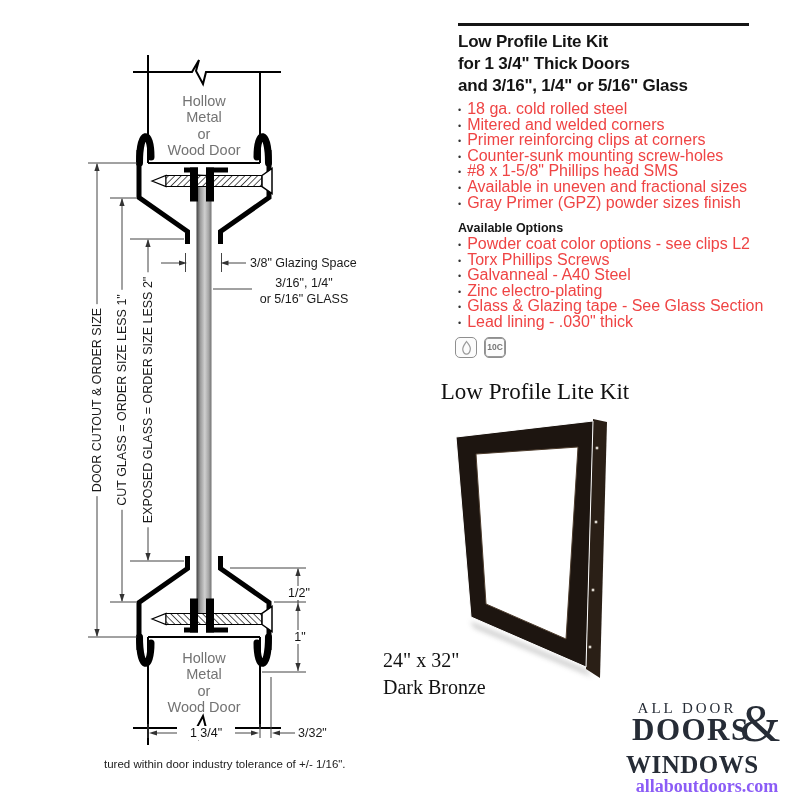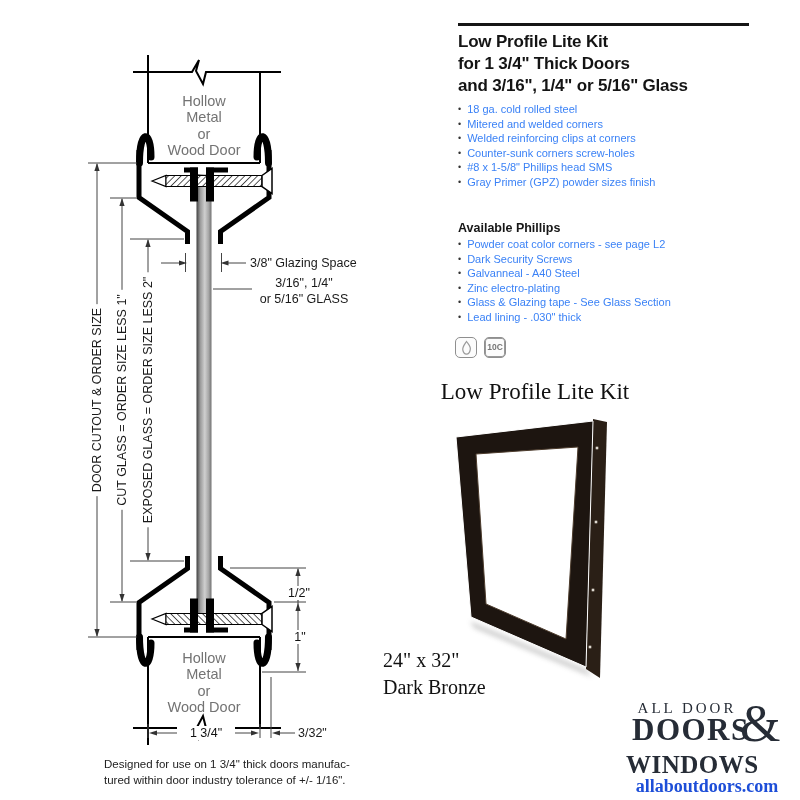--- a/index.html
+++ b/index.html
@@ -4,21 +4,21 @@
 <style>
   html,body{margin:0;padding:0;}
   body{
     width:800px;height:800px;position:relative;background:#ffffff;
     font-family:"Liberation Sans",sans-serif;color:#1a1a1a;overflow:hidden;
   }
   .abs{position:absolute;}
   
   .rule{position:absolute;left:458px;top:23px;width:291px;height:3px;background:#161616;}
   .title{position:absolute;left:458px;top:31px;font-size:17px;font-weight:bold;line-height:22px;color:#141414;letter-spacing:-0.2px;}
-  ul.plist{position:absolute;left:458px;margin:0;padding:0;list-style:none;font-size:11px;color:#3b82f6;}
+  ul.plist{position:absolute;left:458px;margin:0;padding:0;list-style:none;font-size:16px;color:#ef4444;}
   ul.plist li{line-height:14.6px;white-space:nowrap;}
   ul.plist li::before{content:"•";font-size:9px;vertical-align:1px;margin-right:6px;color:#333;}
   .opt-head{position:absolute;left:458px;top:221px;font-size:12.5px;font-weight:bold;color:#161616;}
   .badge{position:absolute;width:22px;height:21px;border:1.6px solid #8f8f8f;border-radius:5px;
          display:flex;align-items:center;justify-content:center;background:#fcfcfc;box-sizing:border-box;}
   .badge-txt{font-size:8.5px;font-weight:bold;color:#777;border:1px solid #999;border-radius:3px;padding:4px 1px;line-height:9px;}
   .product-heading{position:absolute;left:420px;top:379px;width:230px;text-align:center;
          font-family:"Liberation Serif",serif;font-size:23px;color:#111;}
   .caption{position:absolute;left:383px;top:647px;font-family:"Liberation Serif",serif;font-size:20px;line-height:27px;color:#111;}
   
@@ -156,46 +156,46 @@
   <div>3/16", 1/4"</div>
   <div>or 5/16" GLASS</div>
 </div>
 
 <div class="dimtxt" style="left:280px;top:586px;width:34px">1/2"</div>
 <div class="dimtxt" style="left:286px;top:630px;width:24px">1"</div>
 <div class="lbl" style="left:298px;top:726px">3/32"</div>
 <div class="dimtxt" style="left:177px;top:726px;width:54px">1 3/4"</div>
 
 <div class="note">
-  <div>Designed for use on 1 3/4" thick doors manufac-</div>
   <div>tured within door industry tolerance of +/- 1/16".</div>
 </div>
 
 <div class="rule"></div>
 
 <div class="title">
   <div>Low Profile Lite Kit</div>
   <div>for 1 3/4" Thick Doors</div>
   <div>and 3/16", 1/4" or 5/16" Glass</div>
 </div>
 
 <ul class="plist" style="top:102px">
   <li>18 ga. cold rolled steel</li>
   <li>Mitered and welded corners</li>
-  <li>Welded reinforcing clips at corners</li>
-  <li>Counter-sunk corners screw-holes</li>
+  <li>Primer reinforcing clips at corners</li>
+  <li>Counter-sunk mounting screw-holes</li>
   <li>#8 x 1-5/8" Phillips head SMS</li>
+  <li>Available in uneven and fractional sizes</li>
   <li>Gray Primer (GPZ) powder sizes finish</li>
 </ul>
 
-<div class="opt-head">Available Phillips</div>
+<div class="opt-head">Available Options</div>
 
 <ul class="plist" style="top:237px">
-  <li>Powder coat color corners - see page L2</li>
-  <li>Dark Security Screws</li>
+  <li>Powder coat color options - see clips L2</li>
+  <li>Torx Phillips Screws</li>
   <li>Galvanneal - A40 Steel</li>
   <li>Zinc electro-plating</li>
   <li>Glass &amp; Glazing tape - See Glass Section</li>
   <li>Lead lining - .030" thick</li>
 </ul>
 
 <div class="badge" style="left:455px;top:337px">
   <svg width="13" height="16" viewBox="0 0 14 16">
     <path d="M7,1 C9,4 12,6 11,10 C10.5,13 9,14.5 7,14.5 C5,14.5 3.5,13 3,10 C2.5,7 5,4 7,1 Z" fill="none" stroke="#9a9a9a" stroke-width="1.3"></path>
   </svg>
@@ -209,14 +209,14 @@
 <div class="caption">
   <div>24" x 32"</div>
   <div>Dark Bronze</div>
 </div>
 
 <div class="logo">
   <div class="logo-top">ALL DOOR</div>
   <div class="logo-amp">&amp;</div>
   <div class="logo-doors">DOORS</div>
   <div class="logo-windows">WINDOWS</div>
-  <div class="logo-url" style="color:#1d4ed8">allaboutdoors.com</div>
+  <div class="logo-url" style="color:#8b5cf6">allaboutdoors.com</div>
 </div>
 
 </body></html>

